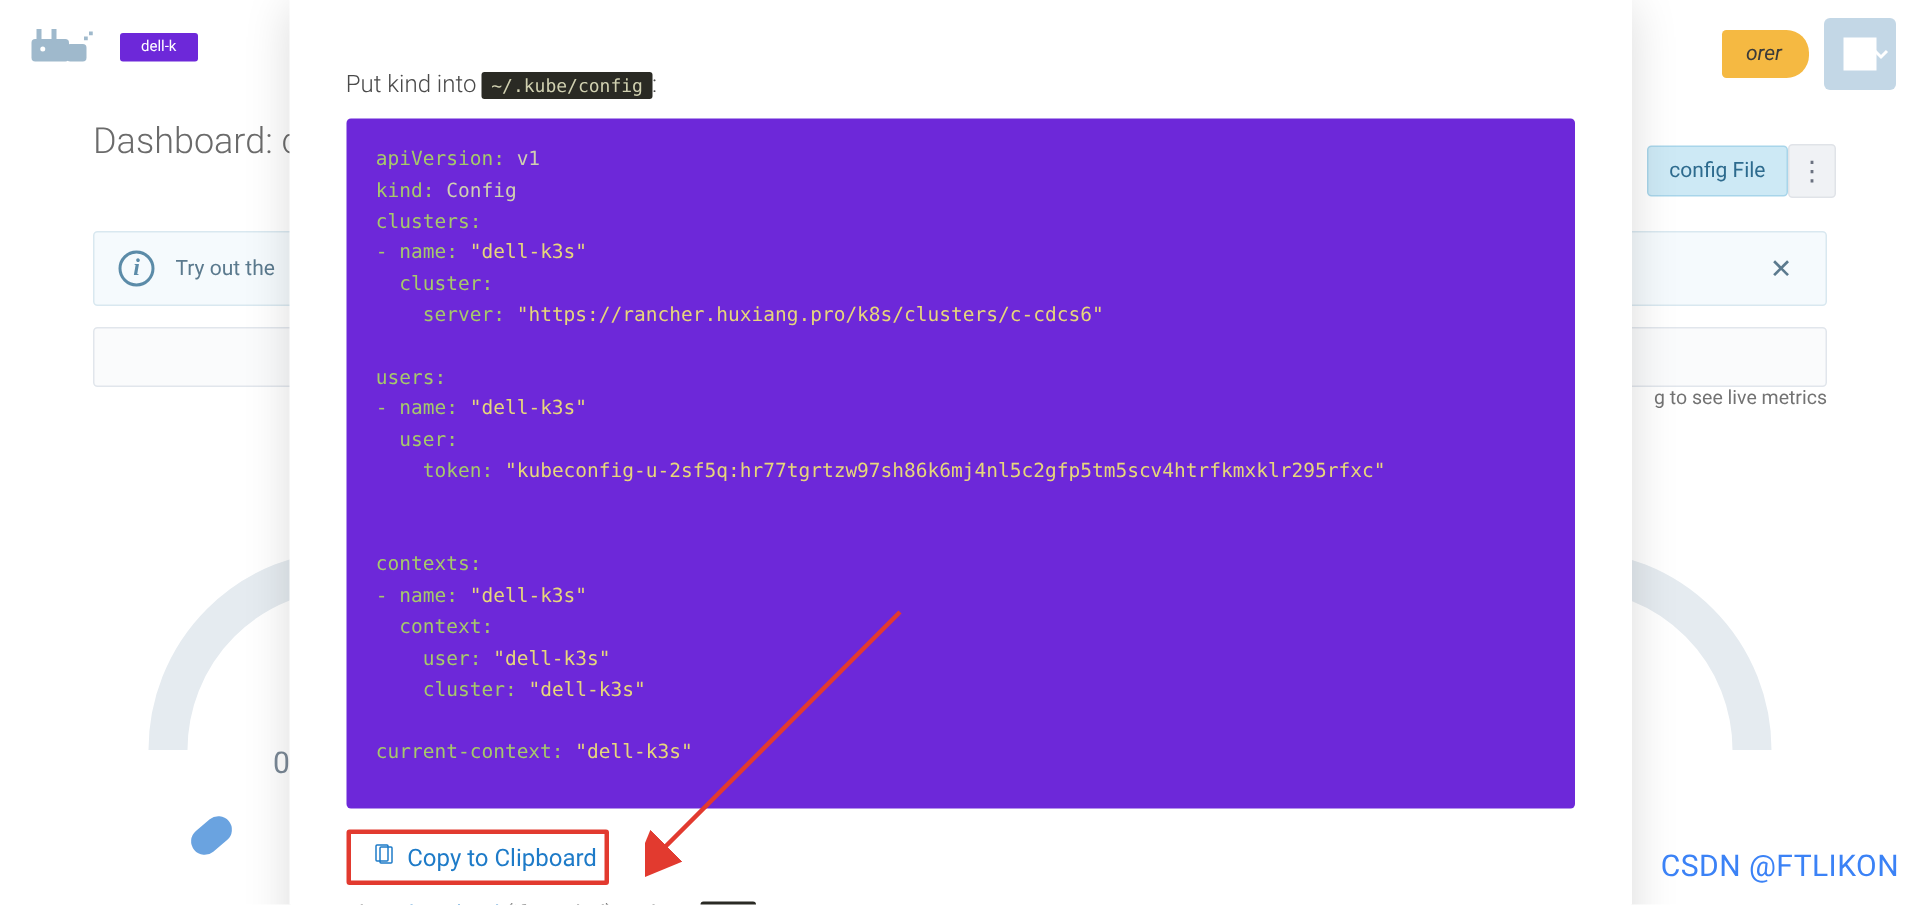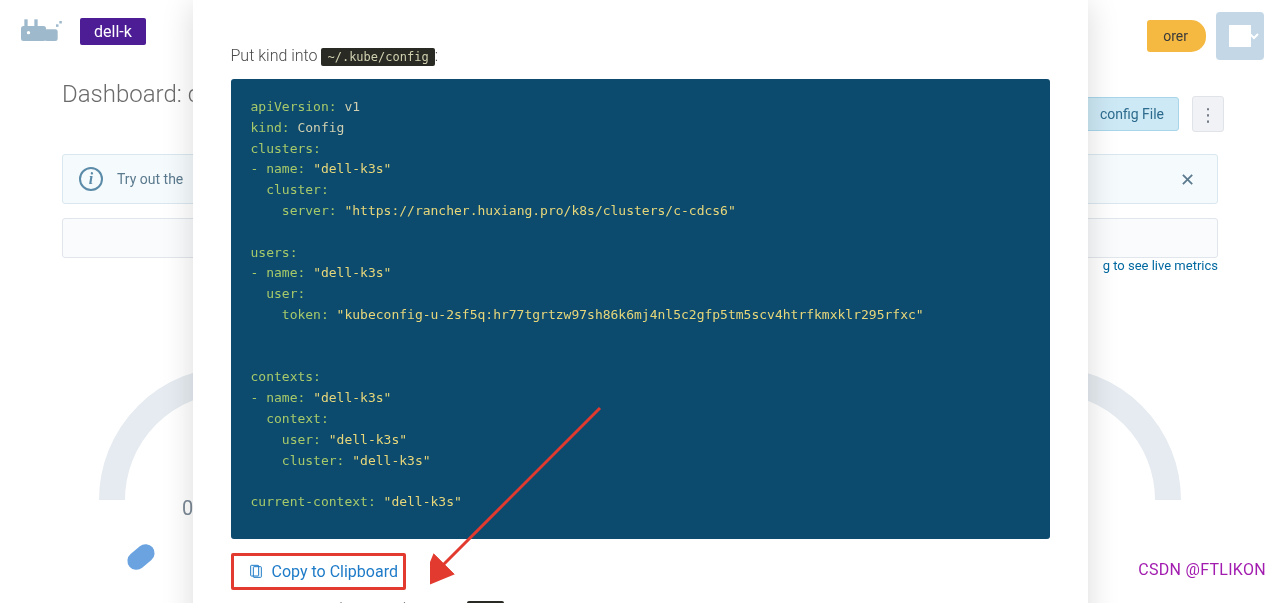--- a/index.html
+++ b/index.html
@@ -22,29 +22,29 @@
     display: flex; align-items: center;
     padding: 0 16px;
     gap: 8px;
   }
   .logo {
     width: 50px; height: 34px; position: relative;
     margin-right: 6px;
   }
   .logo svg { width: 100%; height: 100%; }
   .cluster-sel {
-    background: #4c1d95; color: #fff;
+    background: #6d28d9; color: #fff;
     padding: 4px 14px; border-radius: 2px;
-    font-size: 16px;
+    font-size: 10px;
   }
   .topbtn {
     padding: 8px 16px; border-radius: 3px;
     font-size: 14px;
   }
-  .topbtn.orange { background: #f5b942; color: #3a3a3a; border-top-right-radius:15px; border-bottom-right-radius:15px; padding-right:18px;}
+  .topbtn.orange { background: #f5b942; color: #3a3a3a; border-top-right-radius:15px; border-bottom-right-radius:15px; padding-right:18px;font-style:italic;}
   .top-right {
     position: absolute; right: 16px; top: 12px;
     display: flex; align-items: center; gap: 10px;
   }
   .avatar {
     width: 48px; height: 48px; background: #c3d7e6; border-radius: 4px;
     display:flex; align-items:center; justify-content:center;
   }
   .avatar-inner {
     width:22px; height:22px; background:#fff; position:relative;
@@ -54,21 +54,21 @@
   }
   .chev-down {
     width:12px;height:12px;color:#fff;
   }
   .dash-title {
     font-size: 24px; font-weight: 300; color: #6b6b6b;
     padding: 18px 28px 0 62px;
   }
   .right-buttons {
     position:absolute; right:56px; top:96px;
-    display:flex; align-items:center; gap:13px;
+    display:flex; align-items:center; gap:0;
   }
   .btn-file {
     background:#cde9f5; border:1px solid #a8d5ea;
     color:#2d6b8e; padding:8px 14px; font-size:14px; border-radius:3px;
   }
   .btn-dots {
     background:#f0f2f5; border:1px solid #e0e3e8;
     width:32px; height:36px; display:flex;align-items:center;justify-content:center;
     font-size:18px; color:#6b7280; border-radius:3px;
   }
@@ -86,21 +86,21 @@
   }
   .info-text { flex:1; color:#5b7a8e; font-size:14px;}
   .info-close { color:#5b7a8e; font-size:18px; padding:0 6px;}
   .panel-below {
     margin: 14px 62px 0 62px;
     border:1px solid #e1e6ec; background:#fafbfc;
     height:40px; border-radius:3px;
   }
   .metrics-hint {
     position:absolute; right:62px; top:258px;
-    color:#0369a1; font-size:13px;
+    color:#737373; font-size:13px;
   }
   .gauge-area {
     position:absolute; left:62px; top:300px; right:62px; height:250px;
   }
   .gauge {
     width:300px;height:180px; position:absolute;
   }
   .gauge.left { left:20px; top:40px;}
   .gauge.right { right:20px; top:40px;}
   .gauge svg { width:100%; height:100%; }
@@ -129,57 +129,57 @@
     font-size:16px; color:#4a4a4a;
     padding-top:46px; padding-bottom:14px;
     font-weight:300;
   }
   .code-path {
     background:#2a2a24; color:#d0d0b0;
     font-family: ui-monospace, Menlo, Consolas, monospace;
     font-size:12px; padding:2px 6px; border-radius:2px;text-align:right;
   }
   .codeblock {
-    background:#0c4a6e;
+    background:#6d28d9;
     border-radius:3px;
     padding:18px 20px;
     font-family: ui-monospace, Menlo, Consolas, monospace;
     font-size:13px; line-height:1.6;
     color:#d0d0b0;
     white-space:pre;
     overflow:auto;
     min-height:460px;
   }
   .k-key { color:#a6c96a; }
   .k-str { color:#e7d77a; }
   .k-c { color:#d0d0b0; }
   .copy-row {
     margin-top:14px; display:flex; align-items:center;
   }
   .copy-btn {
     border:3px solid #e23a2f;
     padding:6px 5px 6px 14px;
-    display:flex; align-items:center; gap:8px;
+    display:flex; gap:8px;
     color:#1e7bc8; font-size:16px;
     border-radius:2px;
     background:#fff;
   }
   .copy-btn svg { width:16px;height:16px; stroke:#1e7bc8; fill:none; }
   .then-line {
     margin-top:10px; font-size:15px; color:#555;
   }
   .then-line a { color:#1e7bc8; text-decoration:none;}
   .arrow {
     position:absolute;
     left:430px; top:398px;
     pointer-events:none;
   }
   .watermark {
-    position:absolute; right:14px; bottom:24px;
-    color:#a21caf; font-size:16px; letter-spacing:0.3px;
+    position:absolute; right:14px; bottom:14px;
+    color:#3b82f6; font-size:20px; letter-spacing:0.3px;
     font-weight:400;
   }
 </style>
 </head>
 <body>
 
 <div class="bg">
   <div class="topbar">
     <div class="logo">
       <svg viewBox="0 0 60 40">

